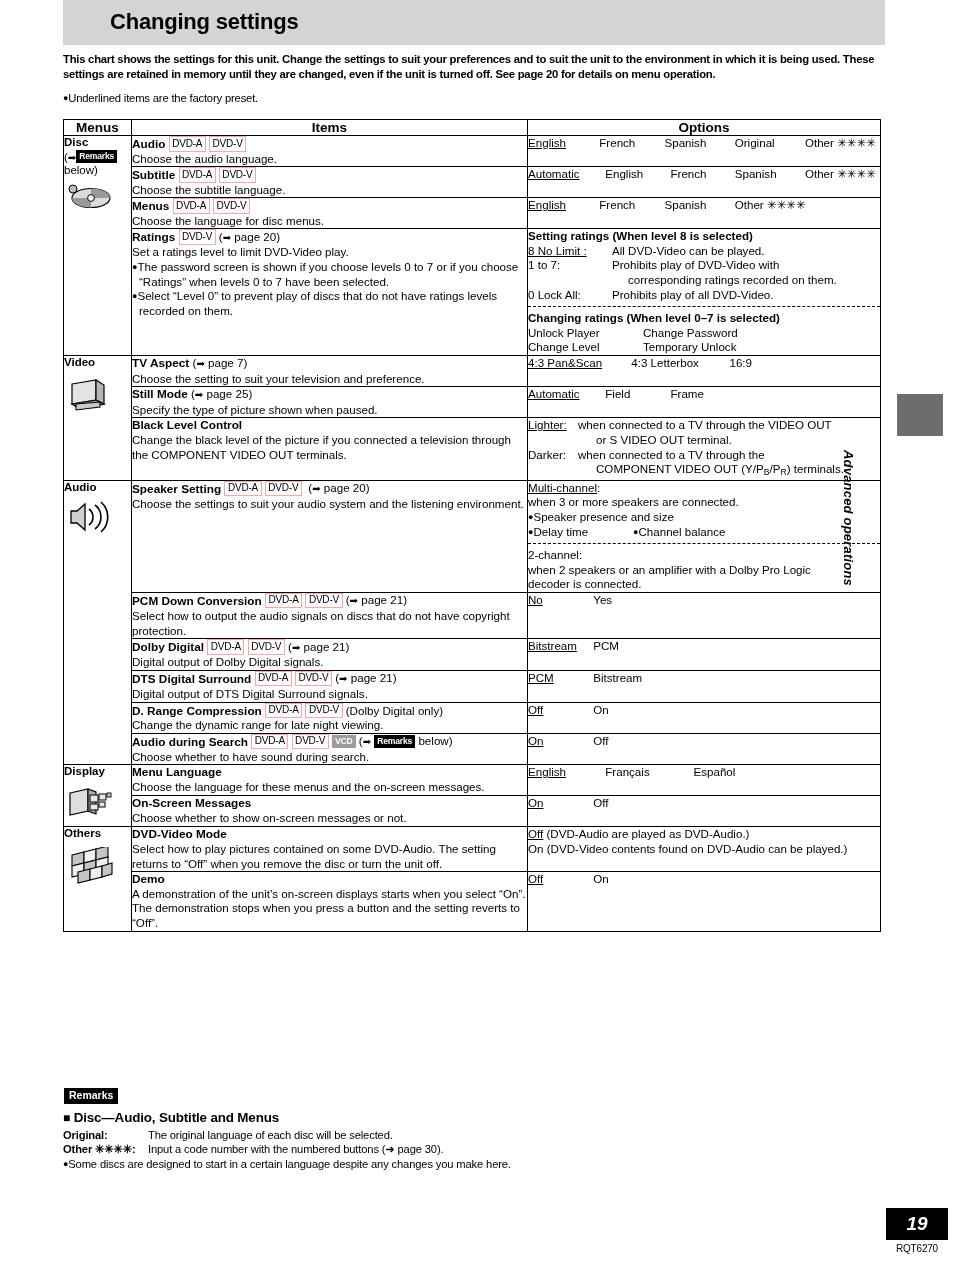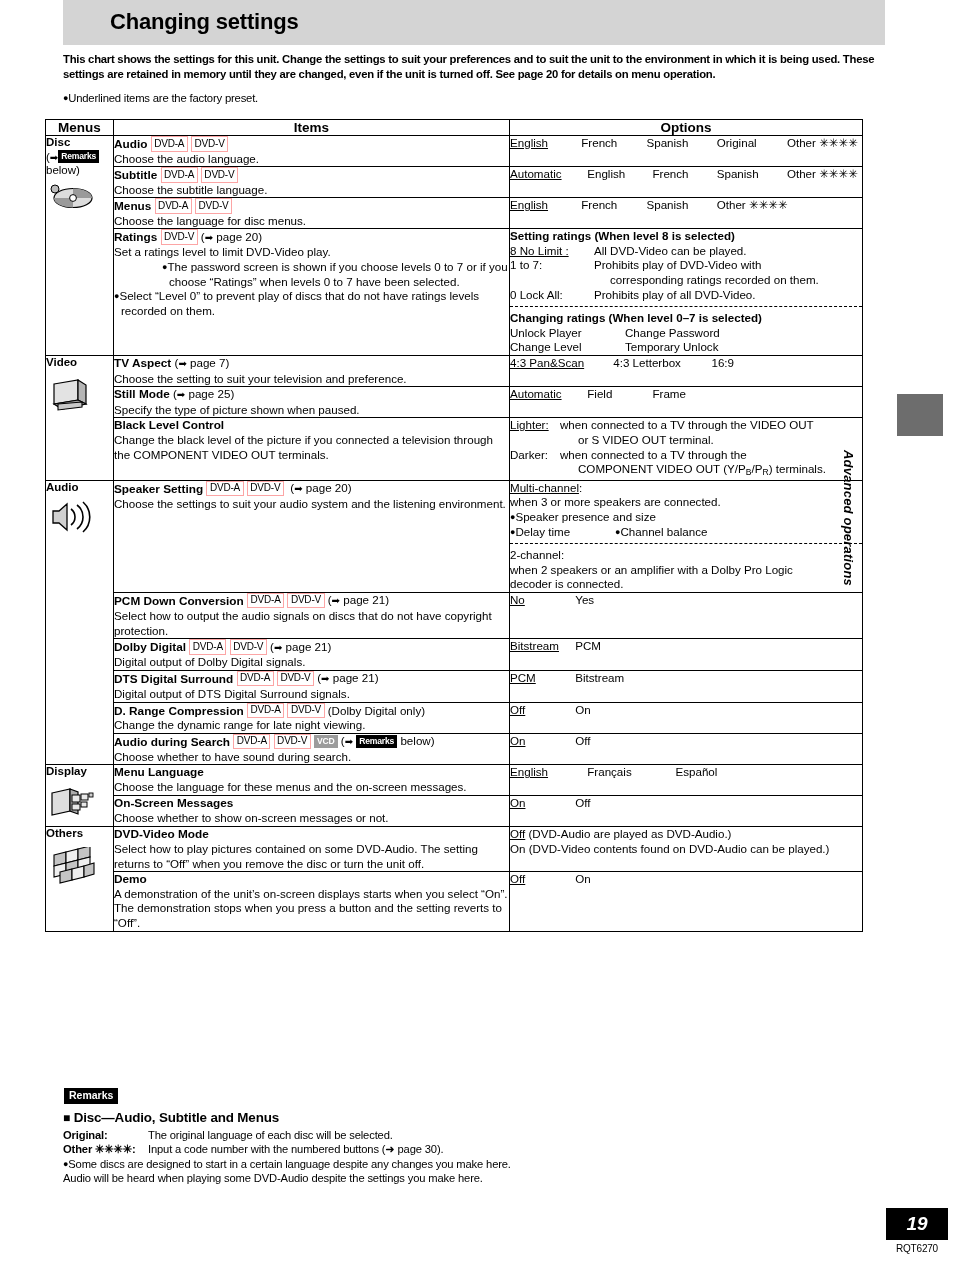--- a/index.html
+++ b/index.html
@@ -53,21 +53,21 @@
     font-size: 11.3px;
     line-height: 14px;
     font-weight: normal;
     letter-spacing: -0.2px;
   }
   .intro-bullet .dot { font-size: 9px; vertical-align: 1px; }
 
   
   table.settings {
     position: absolute;
-    left: 45px;
+    left: 63px;
     top: 119px;
     width: 662px;
     border-collapse: collapse;
     table-layout: fixed;
   }
   table.settings td, table.settings th {
     border: 1px solid #000;
     vertical-align: top;
     padding: 0;
   }
@@ -344,21 +344,21 @@
       </div>
     </td>
   </tr>
 
   <tr>
     <td class="itemcell">
       <span class="item-title">Ratings</span>
       <span class="badge">DVD-V</span>
       <span>(<span class="arrow">➡</span> <span>page 20</span>)</span>
       <div class="item-desc">Set a ratings level to limit DVD-Video play.</div>
-      <div class="item-desc" style="text-indent:-7px;padding-left:7px;margin-left:48px;"><span class="bullet">●</span><span>The password screen is shown if you choose levels 0 to 7 or if you choose “Ratings” when levels 0 to 7 have been selected.</span></div>
+      <div class="item-desc" style="text-indent:-7px;padding-left:7px;"><span class="bullet">●</span><span>The password screen is shown if you choose levels 0 to 7 or if you choose “Ratings” when levels 0 to 7 have been selected.</span></div>
       <div class="item-desc" style="text-indent:-7px;padding-left:7px;"><span class="bullet">●</span><span>Select “Level 0” to prevent play of discs that do not have ratings levels recorded on them.</span></div>
     </td>
     <td class="optcell">
       <div class="b">Setting ratings (When level 8 is selected)</div>
       <div class="optrow"><span class="o ul" style="width:84px">8 No Limit :</span><span class="o">All DVD-Video can be played.</span></div>
       <div class="optrow"><span class="o" style="width:84px">1 to 7:</span><span class="o">Prohibits play of DVD-Video with</span></div>
       <div class="optrow"><span class="o" style="width:100px"></span><span class="o">corresponding ratings recorded on them.</span></div>
       <div class="optrow"><span class="o" style="width:84px">0 Lock All:</span><span class="o">Prohibits play of all DVD-Video.</span></div>
       <div class="dashsep"></div>
       <div class="b">Changing ratings (When level 0–7 is selected)</div>
@@ -630,14 +630,13 @@
 
   </tbody>
 </table>
 
 <div class="remarks-tag">Remarks</div>
 <div class="remarks-body">
   <div class="rhead"><span class="rsq">■</span> <span>Disc—Audio, Subtitle and Menus</span></div>
   <div class="rrow"><span class="rlabel">Original:</span><span>The original language of each disc will be selected.</span></div>
   <div class="rrow"><span class="rlabel">Other ✳✳✳✳:</span><span>Input a code number with the numbered buttons (➜ page 30).</span></div>
   <div class="rrow"><span class="bullet">●</span><span>Some discs are designed to start in a certain language despite any changes you make here.</span></div>
-  <div class="rrow">Audio will be heard when playing some DVD-Audio despite the settings you make here.</div>
 </div>
 
 </body></html>

